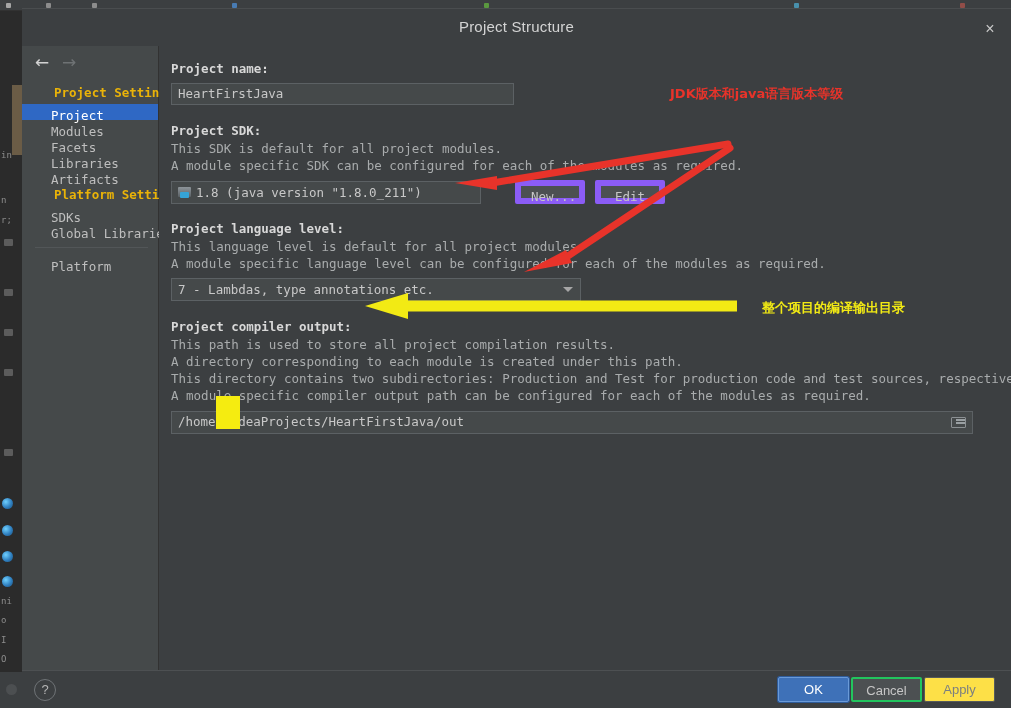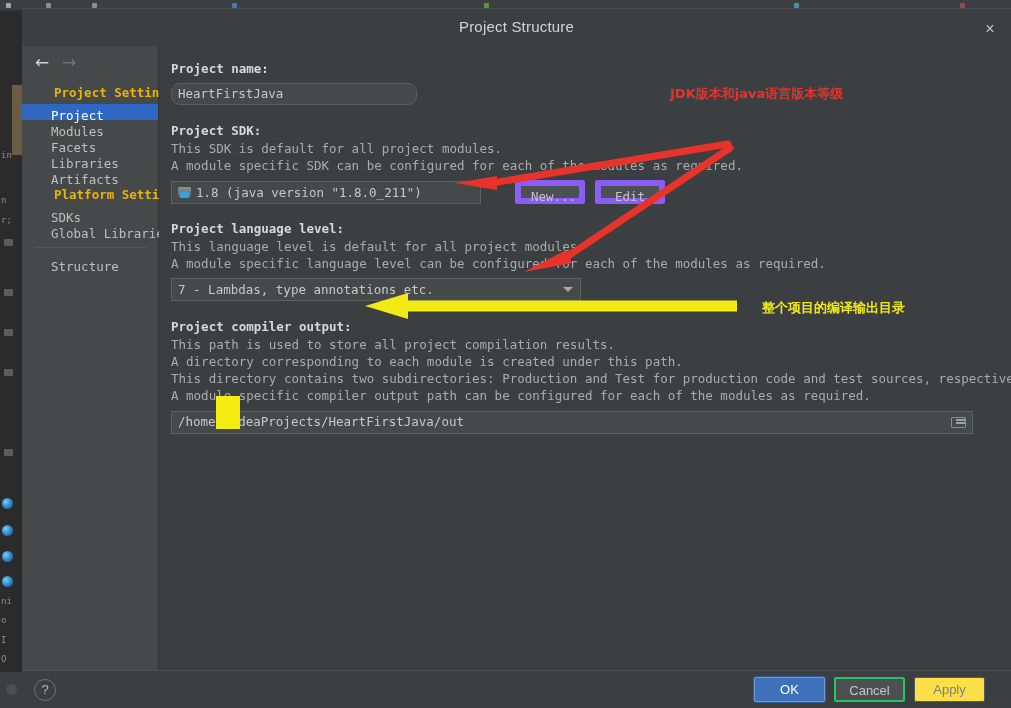--- a/index.html
+++ b/index.html
@@ -324,23 +324,23 @@
     border: 1px solid #6f7376;
     color: #b5b5b5;
     font-family: "Liberation Sans", sans-serif;
     font-size: 13px;
     line-height: 20px;
     text-align: center;
     cursor: pointer;
   }
   .footer-btns {
     position: absolute;
-    right: 26px; top: 6px;
+    right: 16px; top: 6px;
     display: flex;
-    gap: 9px;
+    gap: 2px;
   }
   .fbtn {
     width: 71px;
     height: 25px;
     line-height: 23px;
     text-align: center;
     font-family: "Liberation Sans", sans-serif;
     font-size: 13px;
     border-radius: 2px;
     cursor: pointer;
@@ -426,28 +426,28 @@
           <div class="nav-item">Modules</div>
           <div class="nav-item">Facets</div>
           <div class="nav-item">Libraries</div>
           <div class="nav-item">Artifacts</div>
 
           <div class="nav-group">Platform Settings</div>
           <div class="nav-item">SDKs</div>
           <div class="nav-item">Global Libraries</div>
 
           <div class="nav-sep"></div>
-          <div class="nav-item">Structure</div>
+          <div class="nav-item">Platform</div>
         </div>
       </div>
 
       <div class="main">
 
         <div class="lbl">Project name:</div>
-        <div class="field" style="width:246px;margin-top:5px;border-radius:9px;">HeartFirstJava</div>
+        <div class="field" style="width:343px;margin-top:5px;">HeartFirstJava</div>
 
         <div class="lbl" style="margin-top:17px;">Project SDK:</div>
         <div class="desc">This SDK is default for all project modules.</div>
         <div class="desc">A module specific SDK can be configured for each of the modules as required.</div>
 
         <div class="row" style="margin-top:6px;">
           <div class="field" style="width:310px;height:23px;line-height:21px;">
             <span class="sdk-icon"></span><span>1.8 (java version "1.8.0_211")</span>
           </div>
           <div class="btn" style="margin-left:34px;width:70px;">New...</div>

